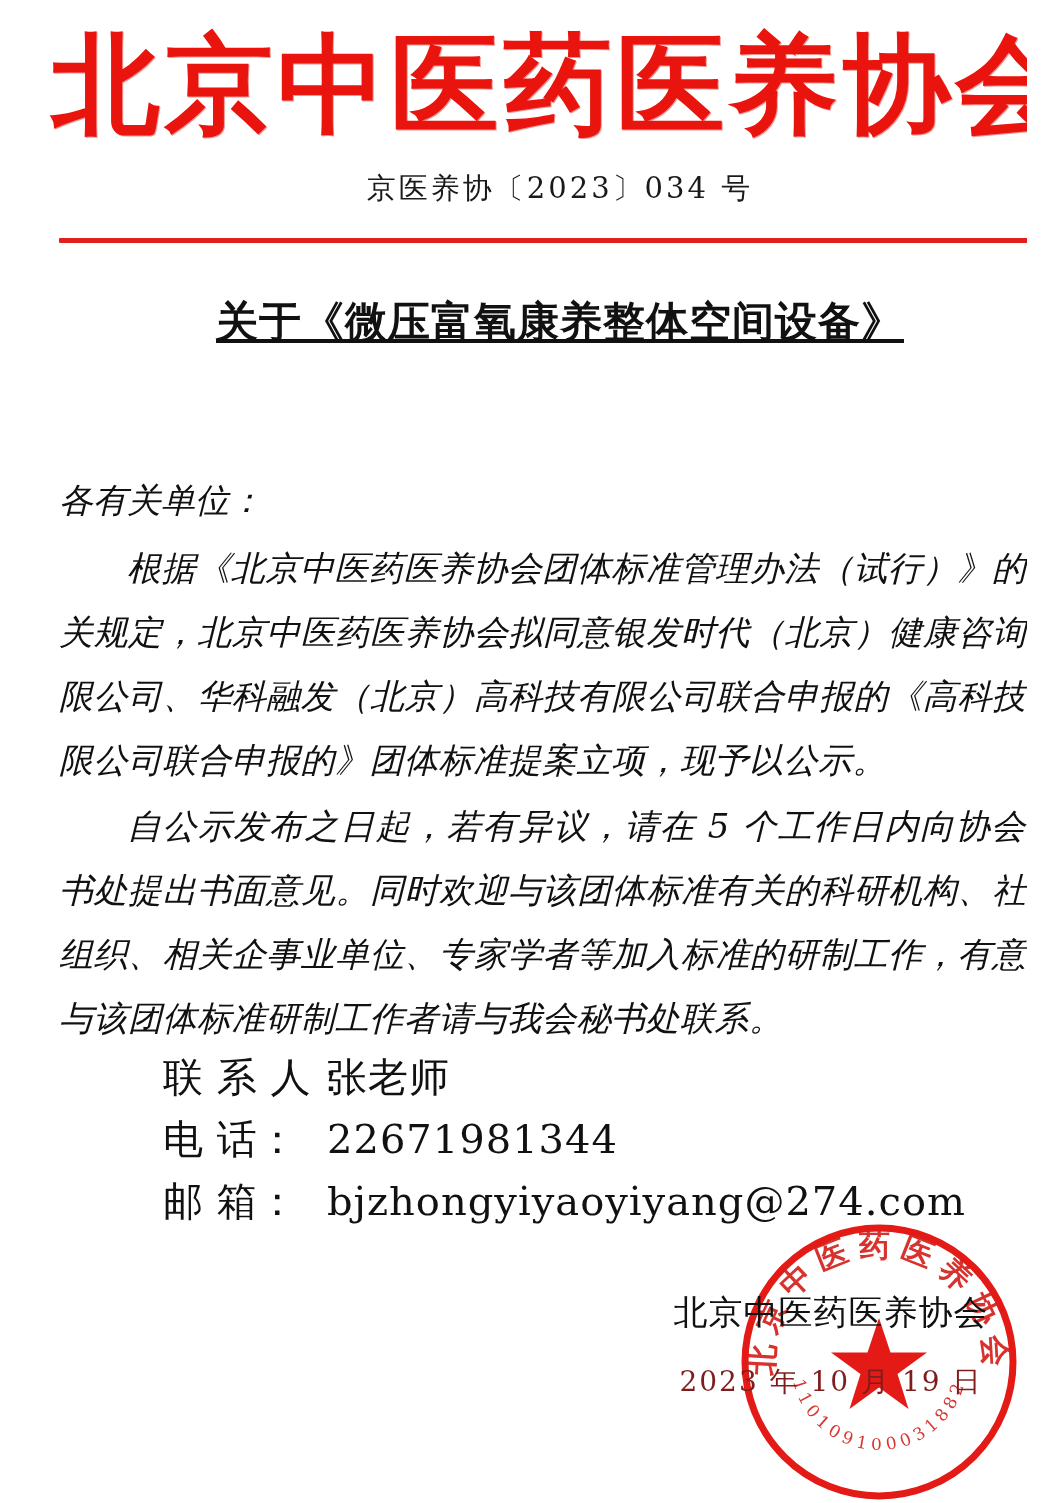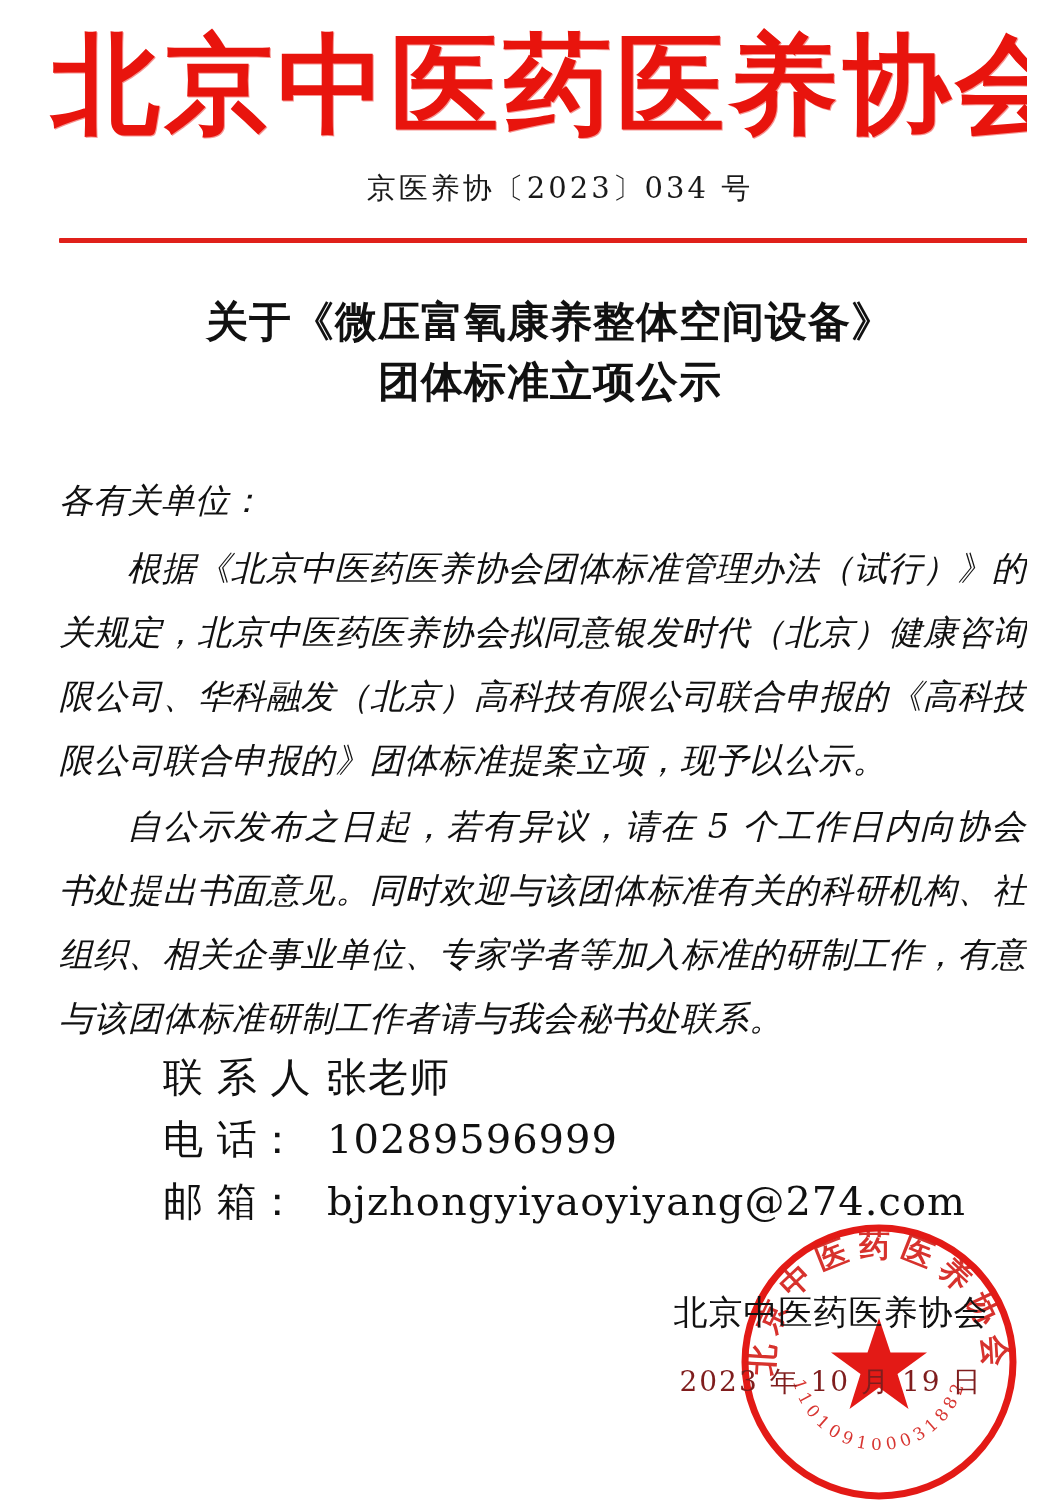--- a/index.html
+++ b/index.html
@@ -58,30 +58,31 @@
     top: 238px;
     width: 1002px;
     height: 5px;
     background: #e0201a;
     border-radius: 1px;
   }
 
   
   .doc-title {
     position: absolute;
-    left: 50px;
+    left: 60px;
     top: 292px;
     width: 938px;
     text-align: center;
     font-family: "DejaVu Sans", "Liberation Sans", sans-serif;
     font-weight: bold;
     font-size: 42px;
     line-height: 60px;
     letter-spacing: 1px;
     color: #111111;
+    text-decoration: underline;
   }
   .doc-title .t-line { display: block; }
 
   
   .body-area {
     position: absolute;
     left: 28px;
     top: 470px;
     width: 1002px;
     font-style: italic;
@@ -167,35 +168,34 @@
 <div id="page">
 
   <div class="letterhead">北京中医药医养协会</div>
 
   <div class="doc-number">京医养协〔2023〕034 号</div>
 
   <div class="red-rule"></div>
 
   <div class="doc-title">
     <span class="t-line">关于《微压富氧康养整体空间设备》</span>
-    <span class="t-line">团体标准立项公示</span>
   </div>
 
   <div class="body-area">
     <p class="salutation">各有关单位：</p>
     <p class="para">根据《北京中医药医养协会团体标准管理办法（试行）》的有关规定，北京中医药医养协会拟同意银发时代（北京）健康咨询有限公司、华科融发（北京）高科技有限公司联合申报的《高科技有限公司联合申报的》团体标准提案立项，现予以公示。</p>
     <p class="para">自公示发布之日起，若有异议，请在 5 个工作日内向协会秘书处提出书面意见。同时欢迎与该团体标准有关的科研机构、社会组织、相关企事业单位、专家学者等加入标准的研制工作，有意参与该团体标准研制工作者请与我会秘书处联系。</p>
   </div>
 
   <div class="contact-block">
     <div class="contact-line">
       <span class="contact-label">联 系 人：</span><span class="contact-value">张老师</span>
     </div>
     <div class="contact-line">
-      <span class="contact-label">电    话：</span><span class="contact-value">10289596999</span>
+      <span class="contact-label">电    话：</span><span class="contact-value">22671981344</span>
     </div>
     <div class="contact-line">
       <span class="contact-label">邮    箱：</span><span class="contact-value">bjzhongyiyaoyiyang@274.com</span>
     </div>
   </div>
 
   <div class="seal">
     <svg viewBox="0 0 280 280" xmlns="http://www.w3.org/2000/svg">
       <defs>
         <path id="arcTop" d="M 34,140 A 106,106 0 0 1 246,140" fill="none"></path>

